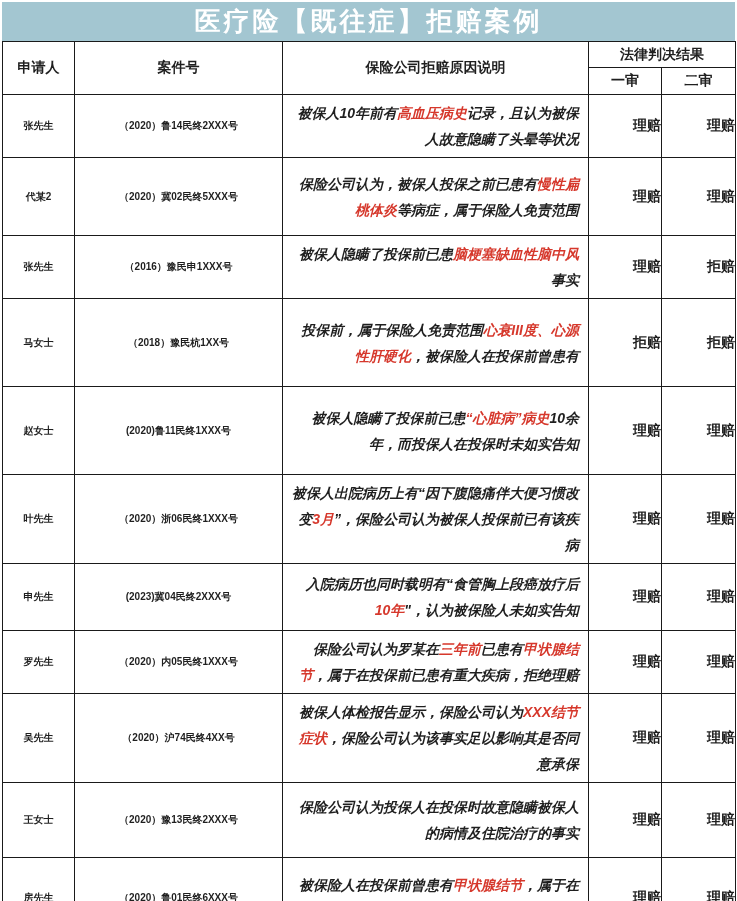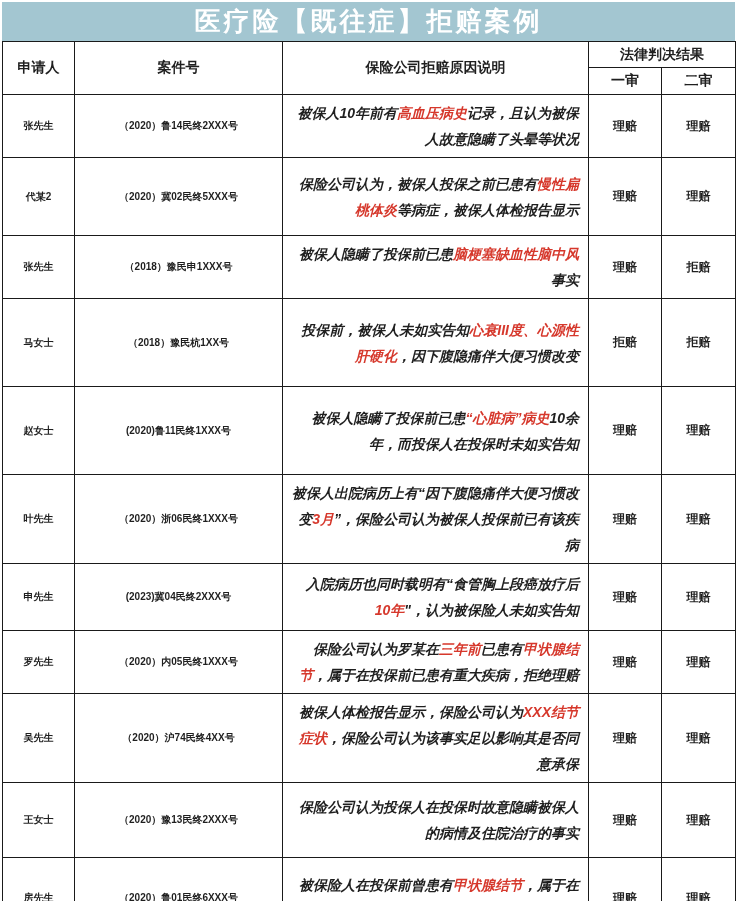--- a/index.html
+++ b/index.html
@@ -18,21 +18,21 @@
   }
   th, td {
     border:1px solid #1a1a1a; color:#1f1f1f; font-weight:bold;
     overflow:hidden;
   }
   thead th { font-size:14px; text-align:center; }
   thead tr.h1 { height:26px;margin-top:20px; }
   thead tr.h2 { height:27px; }
   td.c-center { text-align:center; font-size:10px; }
   td.c-reason { text-align:right; font-size:14px; padding:5px 9px; line-height:26px;font-style:italic; }
-  td.c-verdict { text-align:center; font-size:12px;margin-left:8px; }
+  td.c-verdict { text-align:right; font-size:14px;margin-left:8px; }
   .hl { color:var(--hl,#d6382c); }
   tbody tr:nth-child(1)  { height:57px; }
   tbody tr:nth-child(2)  { height:78px; }
   tbody tr:nth-child(3)  { height:57px; }
   tbody tr:nth-child(4)  { height:88px; }
   tbody tr:nth-child(5)  { height:88px;padding-left:28px; }
   tbody tr:nth-child(6)  { height:77px; }
   tbody tr:nth-child(7)  { height:67px; }
   tbody tr:nth-child(8)  { height:60px; }
   tbody tr:nth-child(9)  { height:78px; }
@@ -69,35 +69,35 @@
         <tr>
           <td class="c-center">张先生</td>
           <td class="c-center">（2020）鲁14民终2XXX号</td>
           <td class="c-reason"><span>被保人10年前有</span><span class="hl">高血压病史</span><span>记录，且认为被保人故意隐瞒了头晕等状况</span></td>
           <td class="c-verdict">理赔</td>
           <td class="c-verdict">理赔</td>
         </tr>
         <tr>
           <td class="c-center">代某2</td>
           <td class="c-center">（2020）冀02民终5XXX号</td>
-          <td class="c-reason"><span>保险公司认为，被保人投保之前已患有</span><span class="hl">慢性扁桃体炎</span><span>等病症，被保人体检报告显示</span></td>
+          <td class="c-reason"><span>保险公司认为，被保人投保之前已患有</span><span class="hl">慢性扁桃体炎</span><span>等病症，属于保险人免责范围</span></td>
           <td class="c-verdict">理赔</td>
           <td class="c-verdict">理赔</td>
         </tr>
         <tr>
           <td class="c-center">张先生</td>
-          <td class="c-center">（2018）豫民申1XXX号</td>
+          <td class="c-center">（2016）豫民申1XXX号</td>
           <td class="c-reason"><span>被保人隐瞒了投保前已患</span><span class="hl">脑梗塞缺血性脑中风</span><span>事实</span></td>
           <td class="c-verdict">理赔</td>
           <td class="c-verdict">拒赔</td>
         </tr>
         <tr>
           <td class="c-center">马女士</td>
           <td class="c-center">（2018）豫民杭1XX号</td>
-          <td class="c-reason"><span>投保前，被保人未如实告知</span><span class="hl">心衰III度、心源性肝硬化</span><span>，因下腹隐痛伴大便习惯改变</span></td>
+          <td class="c-reason"><span>投保前，属于保险人免责范围</span><span class="hl">心衰III度、心源性肝硬化</span><span>，被保险人在投保前曾患有</span></td>
           <td class="c-verdict">拒赔</td>
           <td class="c-verdict">拒赔</td>
         </tr>
         <tr>
           <td class="c-center">赵女士</td>
           <td class="c-center">(2020)鲁11民终1XXX号</td>
           <td class="c-reason"><span>被保人隐瞒了投保前已患</span><span class="hl">“心脏病”病史</span><span>10余年，而投保人在投保时未如实告知</span></td>
           <td class="c-verdict">理赔</td>
           <td class="c-verdict">理赔</td>
         </tr>

